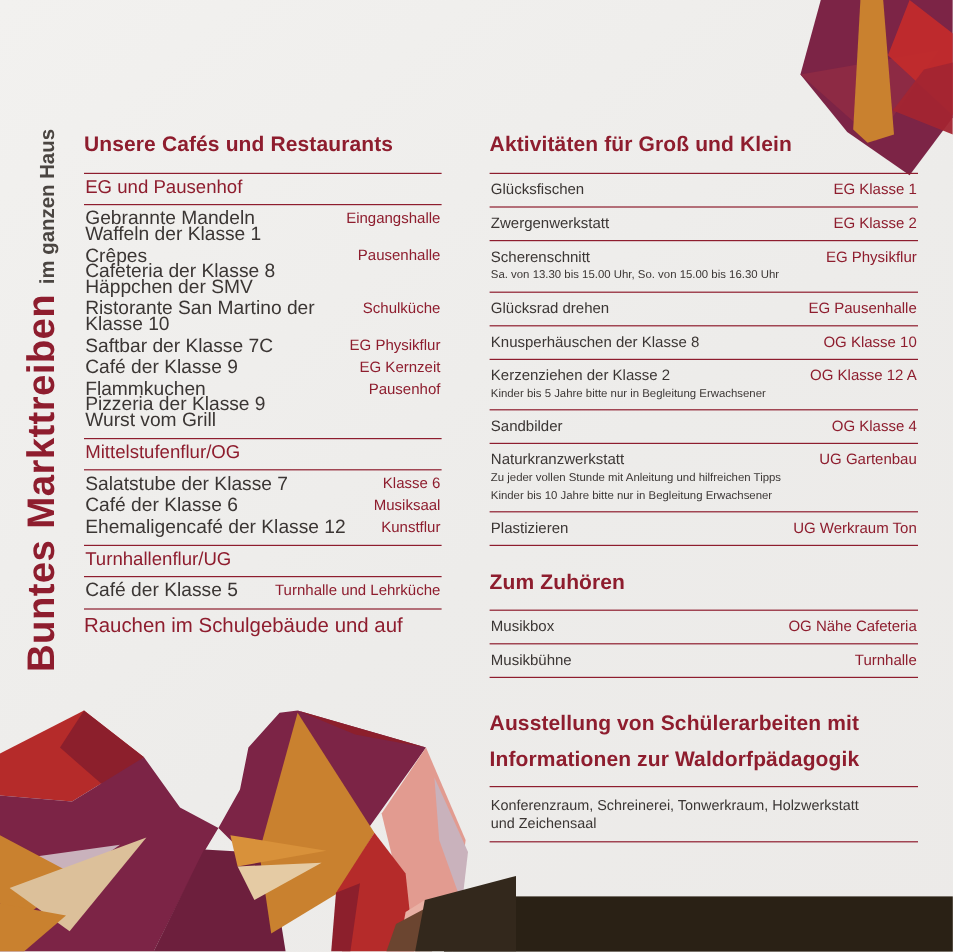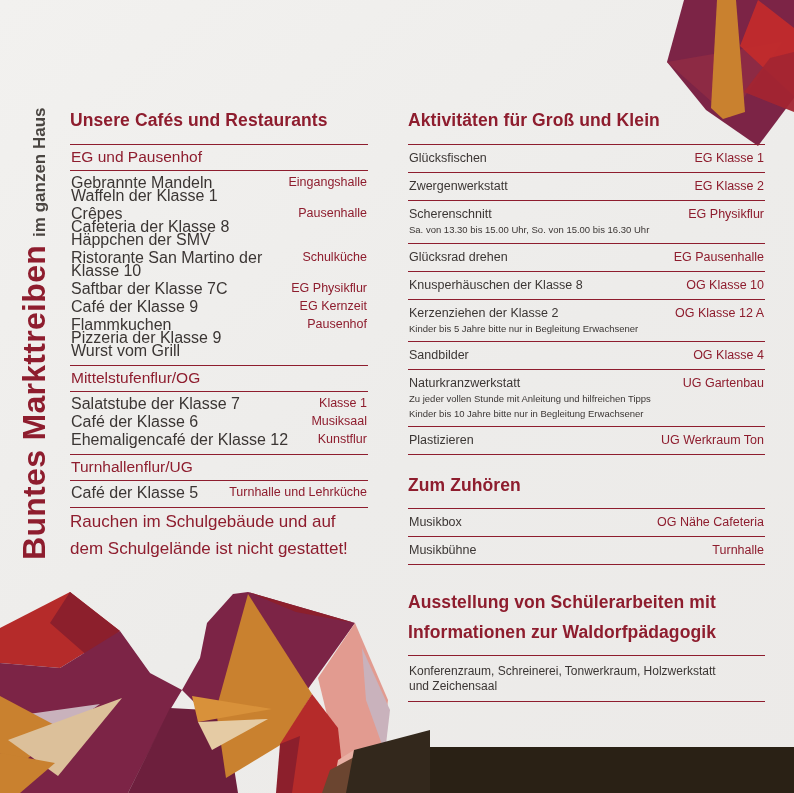--- a/index.html
+++ b/index.html
@@ -141,21 +141,21 @@
             </div>
             <div class="lloc">Pausenhof</div>
           </div>
         </div>
         <div class="section-title">Mittelstufenflur/OG</div>
         <div class="section-rows">
           <div class="lrow">
             <div class="lnames">
               <div class="lname">Salatstube der Klasse 7</div>
             </div>
-            <div class="lloc">Klasse 1</div>
+            <div class="lloc">Klasse 6</div>
           </div>
           <div class="lrow">
             <div class="lnames">
               <div class="lname">Café der Klasse 6</div>
             </div>
             <div class="lloc">Musiksaal</div>
           </div>
           <div class="lrow">
             <div class="lnames">
               <div class="lname">Ehemaligencafé der Klasse 12</div>
@@ -168,21 +168,20 @@
           <div class="lrow">
             <div class="lnames">
               <div class="lname">Café der Klasse 5</div>
             </div>
             <div class="lloc">Turnhalle und Lehrküche</div>
           </div>
         </div>
       </div>
     <div class="notice">
       <div>Rauchen im Schulgebäude und auf</div>
-      <div>dem Schulgelände ist nicht gestattet!</div>
     </div>
   </div>
 
   <div class="col col-right">
     <div class="colhead">Aktivitäten für Groß und Klein</div>
     <div class="rtable">
         <div class="rrow">
           <div class="rnameblock">
             <div class="rname">Glücksfischen</div>
           </div>

